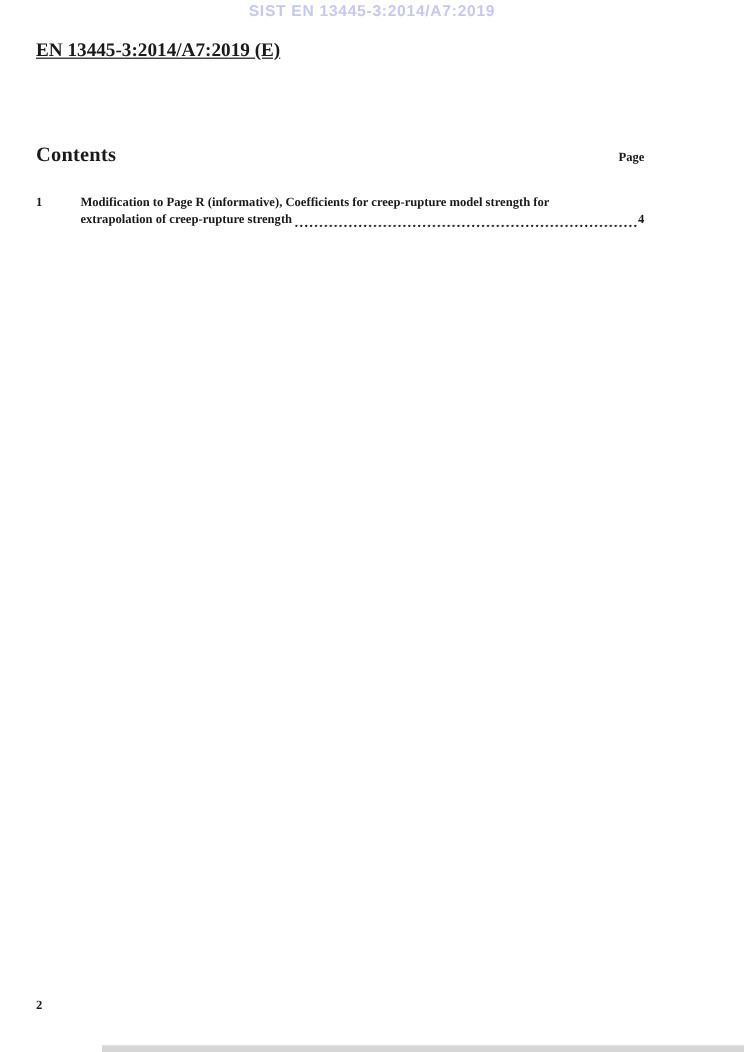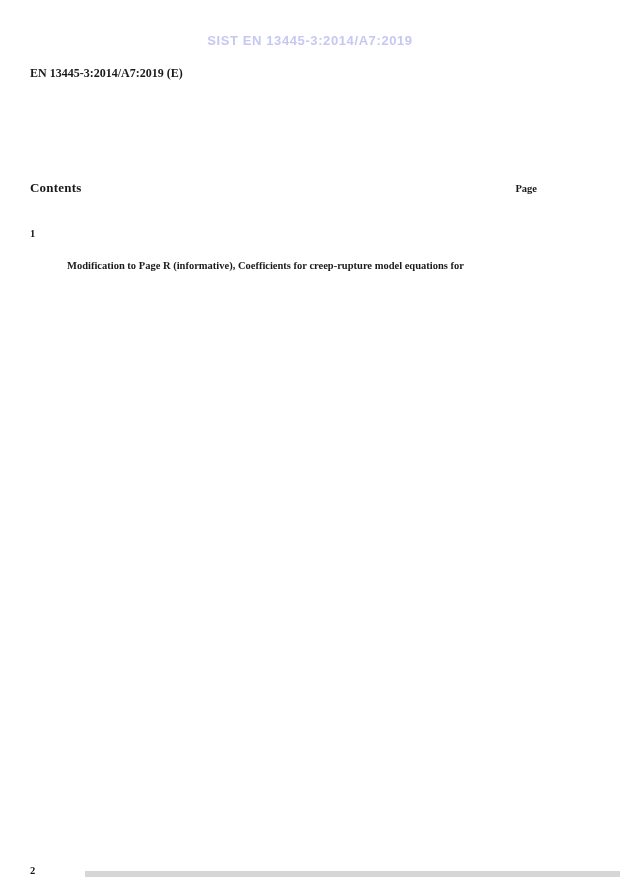--- a/index.html
+++ b/index.html
@@ -1,20 +1,20 @@
 <!DOCTYPE html>
 <html style="--watermark: #c6c8f1; --text: #1a1a1a; --page-edge: #d6d6d6;"><head>
 <meta charset="utf-8">
 <style>
   :root {
     --text: #1a1a1a;
     --watermark: #c6c8f1;
     --page-edge: #d6d6d6;
   }
-  * { box-sizing: border-box; margin-top: 32px; }
+  * { box-sizing: border-box; }
   html, body { margin: 0; padding: 0; }
   body {
     width: 620px;
     height: 877px;
     position: relative;
     background: #ffffff;
     overflow: hidden;
     font-family: "Liberation Serif", "DejaVu Serif", serif;
     color: var(--text, #1a1a1a);
   }
@@ -28,34 +28,35 @@
     font-weight: bold;
     font-size: 13px;
     letter-spacing: 0.6px;
     color: var(--watermark, #c6c8f1);
   }
   .doc-ref {
     position: absolute;
     top: 34px;
     left: 30px;
     font-weight: bold;
-    font-size: 12px;
+    font-size: 16px;
+    text-decoration: underline;
   }
   .contents-row {
     position: absolute;
     top: 119px;
     left: 30px;
     width: 507px;
     display: flex;
     justify-content: space-between;
     align-items: baseline;
   }
   .contents-title {
     margin: 0;
-    font-size: 13px;
+    font-size: 17px;
     font-weight: bold;
     letter-spacing: 0.2px;
   }
   .page-label { font-size: 10.5px; font-weight: bold; }
   .toc {
     position: absolute;
     top: 155px;
     left: 30px;
     width: 507px;
     font-size: 10.5px;
@@ -107,21 +108,26 @@
   <span class="page-label">Page</span>
 </div>
 
 <div class="toc">
 
 
   <div class="toc-entry-2">
     <span class="toc-num">1</span>
     <div class="toc-body">
       <div class="toc-line1">
-        <span>Modification to Page R </span><span class="regular-weight">(informative)</span><span>, Coefficients for creep-rupture model equations for</span>
+        <span>Modification to Page R </span><span class="regular-weight">(informative)</span><span>, Coefficients for creep-rupture model strength for</span>
+      </div>
+      <div class="toc-line2">
+        <span>extrapolation of creep-rupture strength</span>
+        <span class="leader"></span>
+        <span class="toc-page">4</span>
       </div>
     </div>
   </div>
 
 </div>
 
 <div class="footer-page-number">2</div>
 
 <div class="bottom-edge"></div>
 

